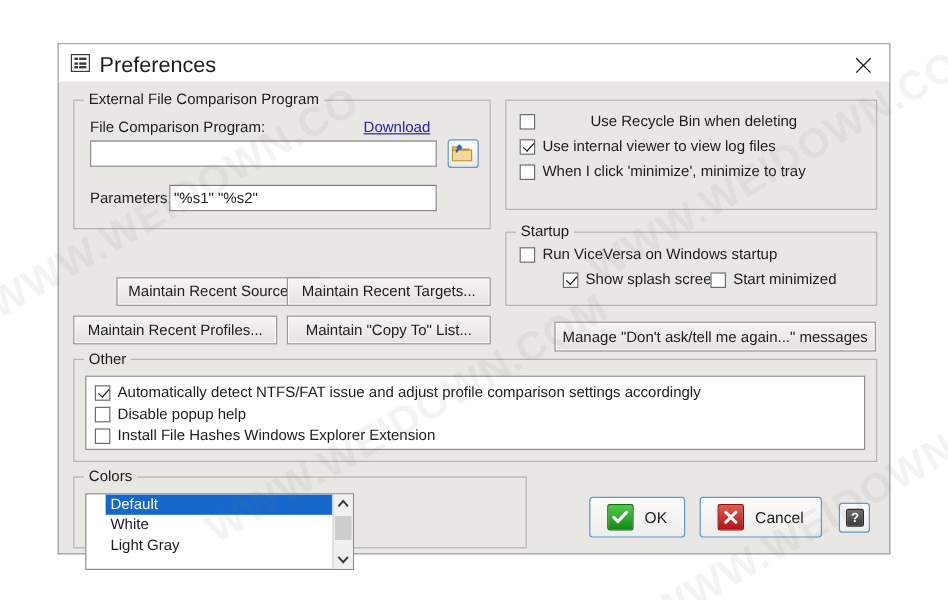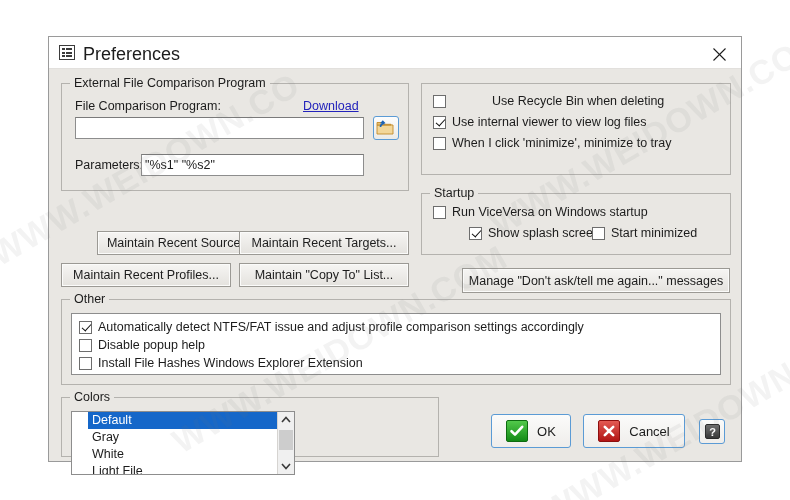--- a/index.html
+++ b/index.html
@@ -403,23 +403,22 @@
       <span class="cb-label">Install File Hashes Windows Explorer Extension</span>
     </div>
 
     <div class="group" style="left:12px; top:328px; width:378px; height:60px;">
       <span class="legend">Colors</span>
     </div>
 
     <div class="listbox" style="left:22px; top:342px; width:224px; height:64px;">
       <div class="lb-items">
         <div class="lb-item sel">Default</div>
-        <div class="lb-item">Gray</div>
         <div class="lb-item">White</div>
-        <div class="lb-item">Light File</div>
+        <div class="lb-item">Light Gray</div>
 
       </div>
       <div class="lb-scroll">
         <div class="lb-arrow up">
           <svg width="16" height="16" viewBox="0 0 16 16">
             <path d="M4 10 L8 5.5 L12 10" fill="none" stroke="#3a3a3a" stroke-width="1.6"></path>
           </svg>
         </div>
         <div class="lb-thumb"></div>
         <div class="lb-arrow down">

